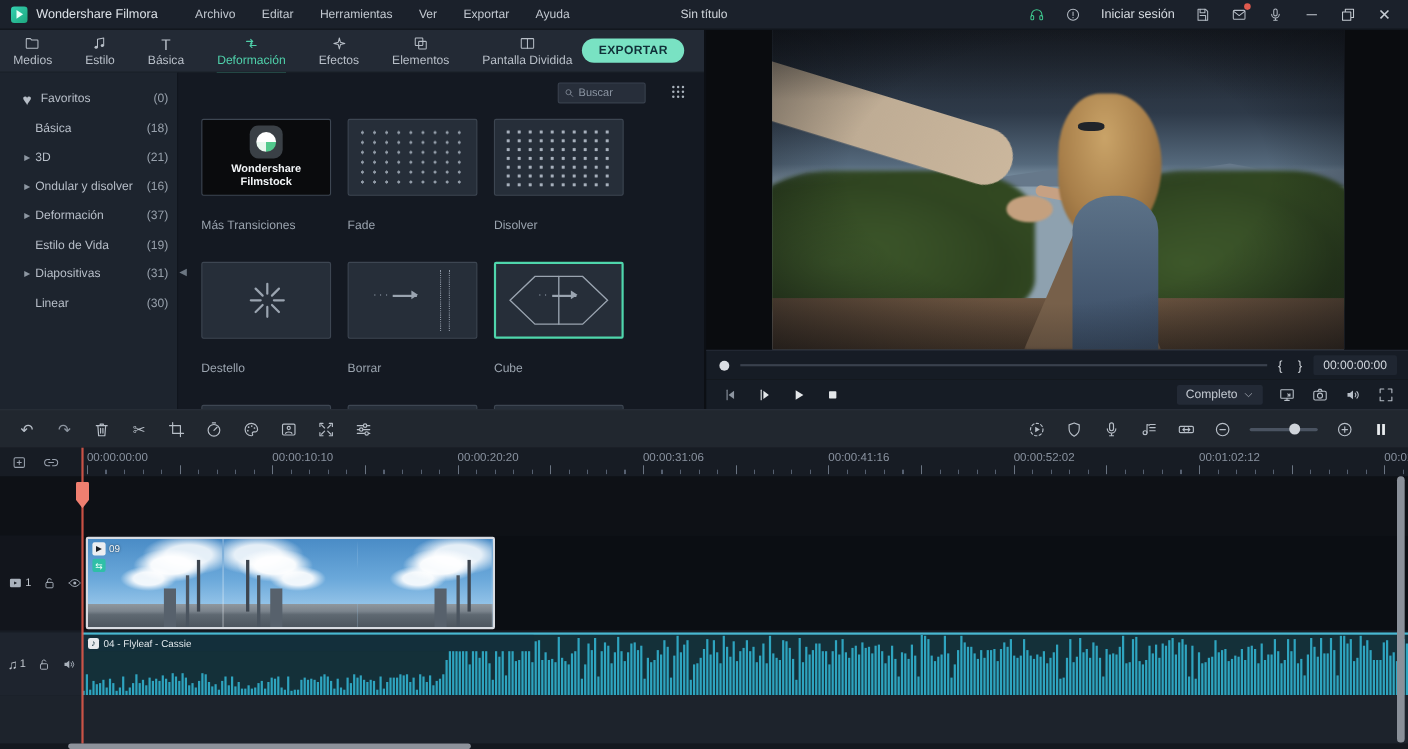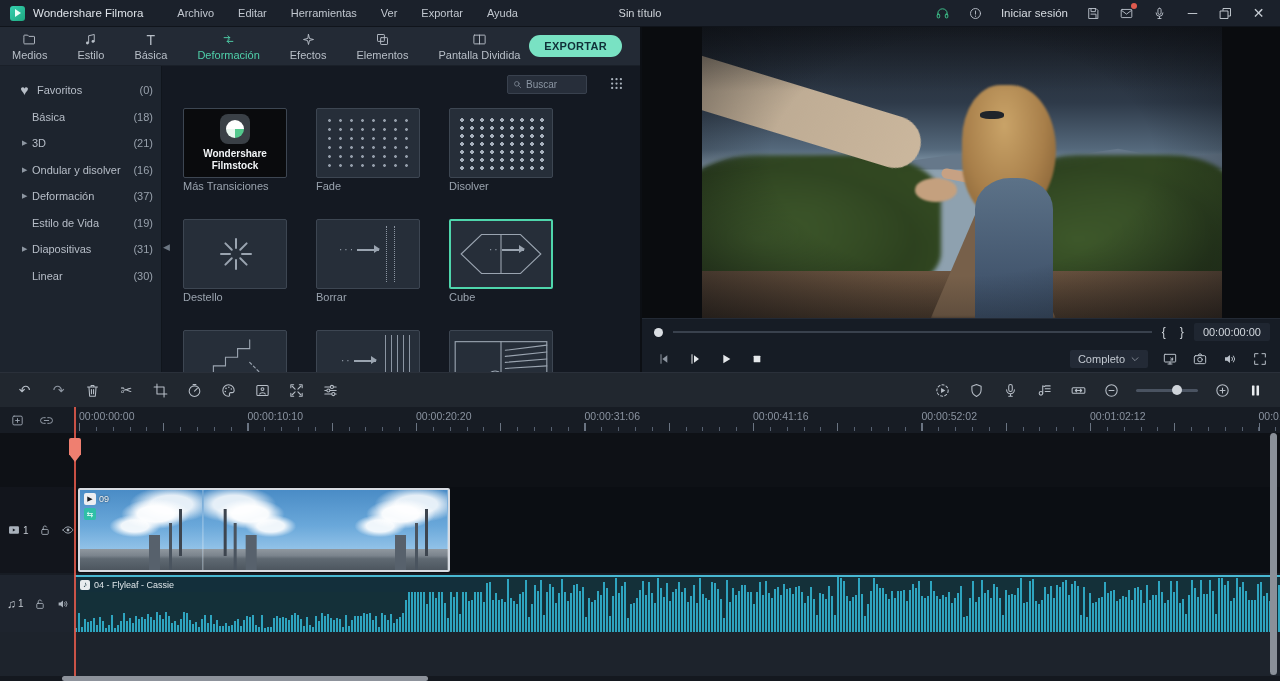--- a/index.html
+++ b/index.html
@@ -59,24 +59,24 @@
   .collapse{position:absolute;left:1px;top:176px;color:#6c7682;font-size:9px}
   .searchbox{position:absolute;left:345px;top:9px;width:80px;height:19px;background:#272e3a;
              border:1px solid #39414e;border-radius:2px;display:flex;align-items:center;padding:0 4px;gap:3px}
   .searchbox .icn{width:11px;height:11px;color:#8b95a2}
   .searchbox input{background:transparent;border:none;outline:none;color:#aab2bd;width:55px;font-size:10px;
                    font-family:"Liberation Sans",sans-serif}
   .searchbox input::placeholder{color:#8b95a2}
   .gridbtn{position:absolute;right:16px;top:10px;width:15px;height:15px;color:#aab3bd;cursor:pointer}
   .libgrid{position:absolute;left:21px;top:42px;display:grid;grid-template-columns:repeat(3,118px);column-gap:15px}
   .libitem{width:118px;margin-bottom:27px;cursor:pointer}
-  .thumb{width:104px;height:70px;background:#262e39;border:1px solid #3d4652;border-radius:2px;
+  .thumb{width:118px;height:70px;background:#262e39;border:1px solid #3d4652;border-radius:2px;
          position:relative;overflow:hidden}
   .libitem.sel .thumb{border:2px solid #4fd6ac}
-  .libname{margin-top:2px;color:#9aa3ae;white-space:nowrap}
+  .libname{margin-top:21px;color:#9aa3ae;white-space:nowrap}
   .th-pad{position:absolute;inset:7px}
   .th-dots{background-image:radial-gradient(circle,#a7b0bc 1.6px,transparent 1.8px);background-size:10px 8px}
   .th-dots2{background-image:radial-gradient(circle,#949eaa 1.3px,transparent 1.5px);background-size:11px 9px}
   .filmstock{background:#0a0b0d;display:flex;flex-direction:column;align-items:center;justify-content:center;gap:4px}
   .fslogo{width:30px;height:30px;border-radius:8px;background:#3a4046;display:flex;align-items:center;justify-content:center}
   .fslogo i{width:18px;height:18px;border-radius:50%;
             background:conic-gradient(#ffffff 0 90deg,#53c98d 90deg 180deg,#e9f7ef 180deg 270deg,#ffffff 270deg)}
   .fstext{color:#f2f5f7;font-weight:bold;font-size:10px;line-height:1.25;text-align:center}
   .burst i{position:absolute;left:50%;top:50%;width:2px;height:11px;background:#9aa4b0;border-radius:1px}
   .arrowline{position:absolute;top:50%;display:flex;align-items:center;gap:2px}

